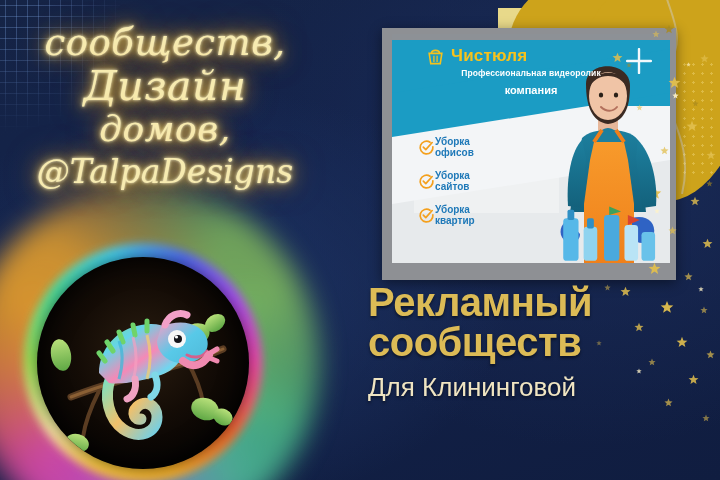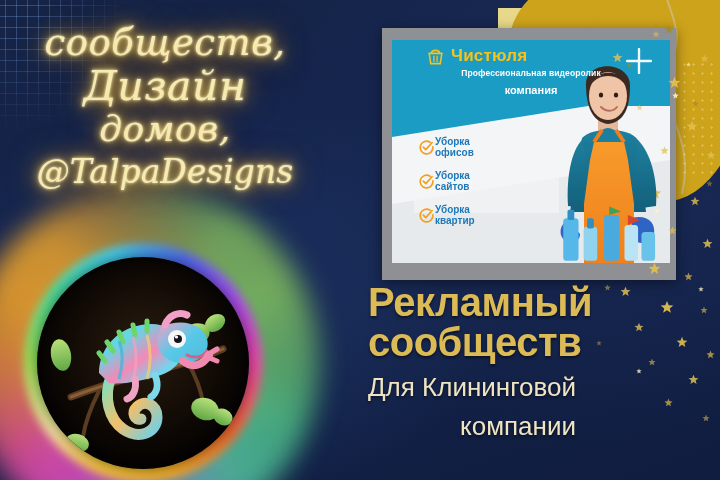--- a/index.html
+++ b/index.html
@@ -440,16 +440,15 @@
       <use href="#st" x="692" y="100" width="7" height="7" opacity=".7"></use>
       <use href="#st" x="626" y="62" width="6" height="6" opacity=".6"></use>
       <use href="#st" x="706" y="180" width="7" height="7" opacity=".6"></use>
     </g>
   </svg>
 
   <div class="head">
     <span class="h-gold">Рекламный</span>
     <span class="h-gold">сообществ</span>
     <span class="h-light">Для Клининговой</span>
-    <span class="h-light c">компании</span>
   </div>
 
 </div>
 
 </body></html>

